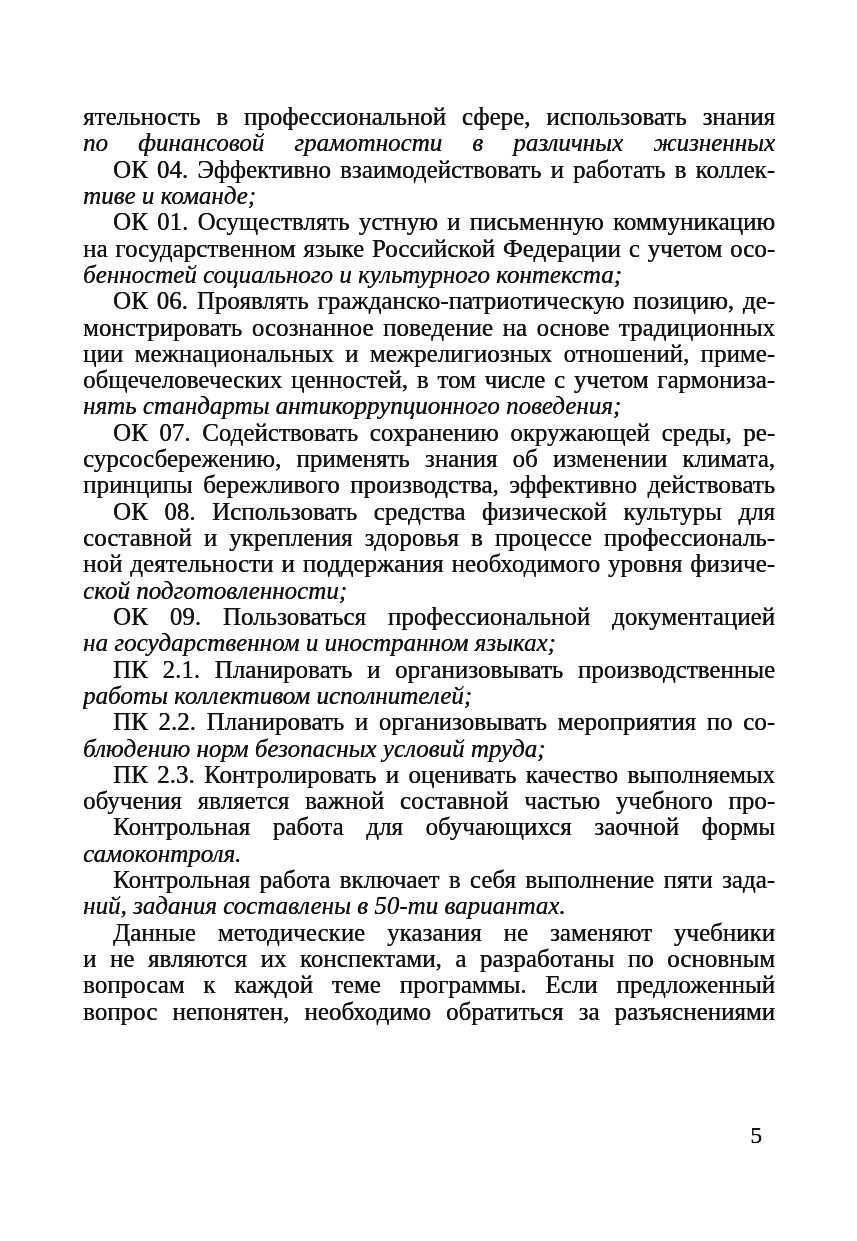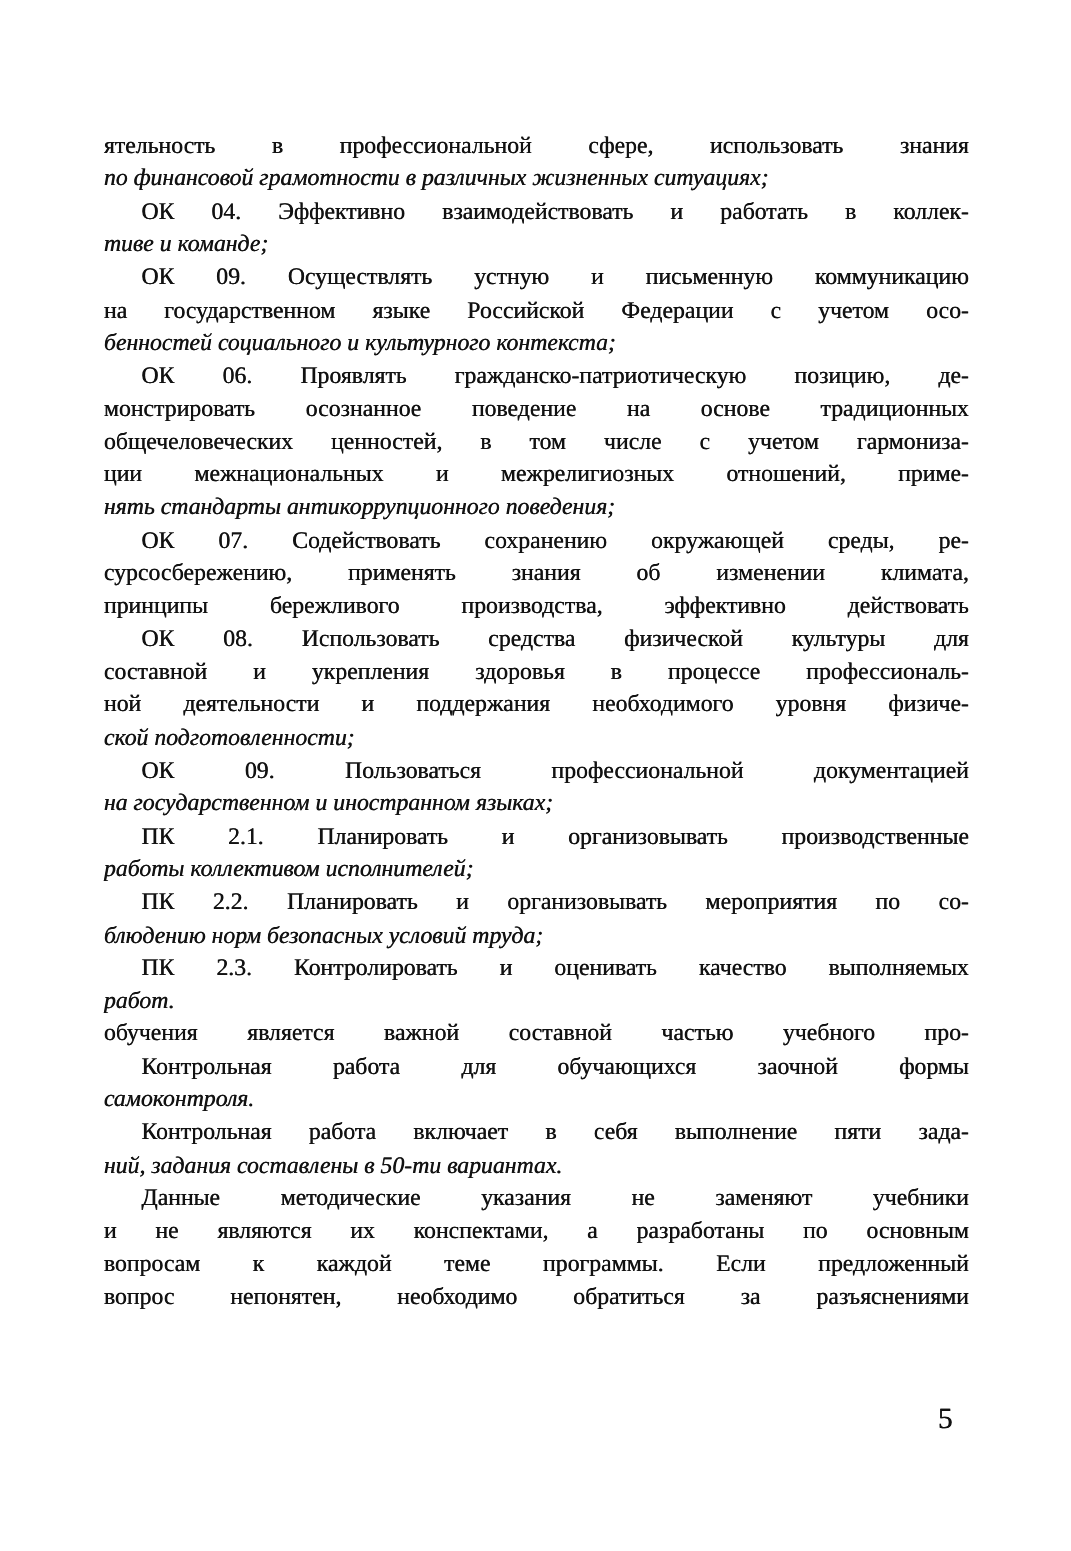--- a/index.html
+++ b/index.html
@@ -14,21 +14,21 @@
     height: 1241px;
     background: #ffffff;
     overflow: hidden;
   }
   .text-block {
     position: absolute;
     left: 83px;
     top: 104px;
     width: 692px;
     font-family: "Liberation Serif", "DejaVu Serif", serif;
-    font-size: 19px;
+    font-size: 25px;
     line-height: 26.32px;
     color: #121212;
     
     text-shadow: 0.35px 0 0 currentColor;
   }
   .paragraph {
     margin: 0;
     padding: 0;
   }
   .text-line {
@@ -66,29 +66,29 @@
   <div class="text-block" id="text-block">
       <div class="paragraph">
         <div class="text-line">ятельность в профессиональной сфере, использовать знания</div>
         <div class="text-line para-end">по финансовой грамотности в различных жизненных ситуациях;</div>
       </div>
       <div class="paragraph">
         <div class="text-line indent">ОК 04. Эффективно взаимодействовать и работать в коллек-</div>
         <div class="text-line para-end">тиве и команде;</div>
       </div>
       <div class="paragraph">
-        <div class="text-line indent">ОК 09. Осуществлять устную и письменную коммуникацию</div>
+        <div class="text-line indent">ОК 01. Осуществлять устную и письменную коммуникацию</div>
         <div class="text-line">на государственном языке Российской Федерации с учетом осо-</div>
         <div class="text-line para-end">бенностей социального и культурного контекста;</div>
       </div>
       <div class="paragraph">
         <div class="text-line indent">ОК 06. Проявлять гражданско-патриотическую позицию, де-</div>
         <div class="text-line">монстрировать осознанное поведение на основе традиционных</div>
+        <div class="text-line">ции межнациональных и межрелигиозных отношений, приме-</div>
         <div class="text-line">общечеловеческих ценностей, в том числе с учетом гармониза-</div>
-        <div class="text-line">ции межнациональных и межрелигиозных отношений, приме-</div>
         <div class="text-line para-end">нять стандарты антикоррупционного поведения;</div>
       </div>
       <div class="paragraph">
         <div class="text-line indent">ОК 07. Содействовать сохранению окружающей среды, ре-</div>
         <div class="text-line">сурсосбережению, применять знания об изменении климата,</div>
         <div class="text-line">принципы бережливого производства, эффективно действовать</div>
       </div>
       <div class="paragraph">
         <div class="text-line indent">ОК 08. Использовать средства физической культуры для</div>
         <div class="text-line">составной и укрепления здоровья в процессе профессиональ-</div>
@@ -102,21 +102,20 @@
       <div class="paragraph">
         <div class="text-line indent">ПК 2.1. Планировать и организовывать производственные</div>
         <div class="text-line para-end">работы коллективом исполнителей;</div>
       </div>
       <div class="paragraph">
         <div class="text-line indent">ПК 2.2. Планировать и организовывать мероприятия по со-</div>
         <div class="text-line para-end">блюдению норм безопасных условий труда;</div>
       </div>
       <div class="paragraph">
         <div class="text-line indent">ПК 2.3. Контролировать и оценивать качество выполняемых</div>
-        <div class="text-line para-end">работ.</div>
       </div>
       <div class="paragraph">
         <div class="text-line">обучения является важной составной частью учебного про-</div>
         <div class="text-line indent">Контрольная работа для обучающихся заочной формы</div>
         <div class="text-line para-end">самоконтроля.</div>
       </div>
       <div class="paragraph">
         <div class="text-line indent">Контрольная работа включает в себя выполнение пяти зада-</div>
         <div class="text-line para-end">ний, задания составлены в 50-ти вариантах.</div>
       </div>

